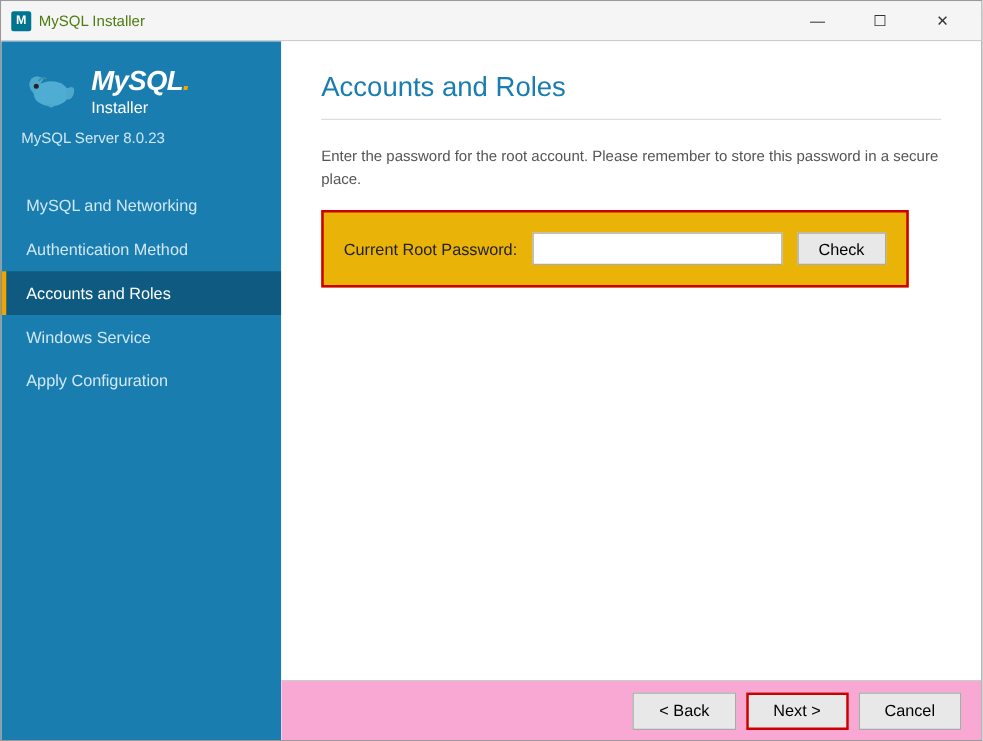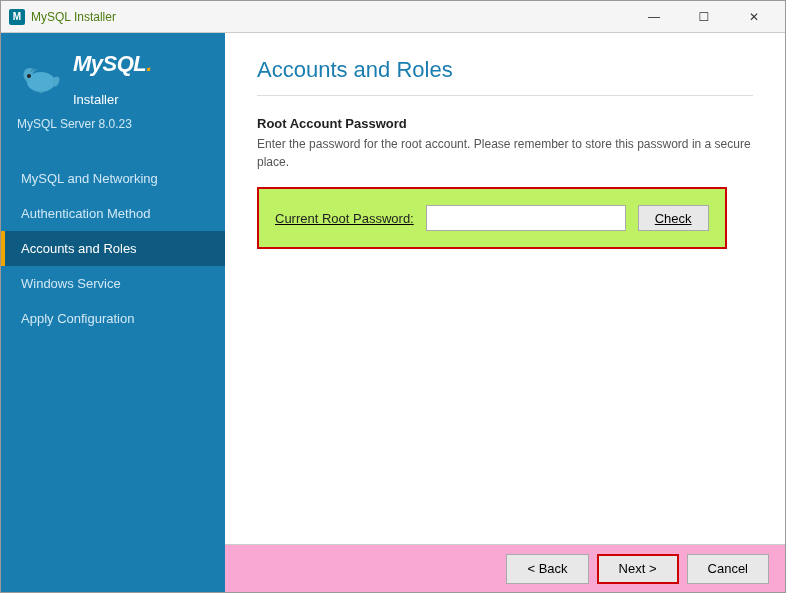--- a/index.html
+++ b/index.html
@@ -121,21 +121,21 @@
       letter-spacing: -0.5px;
     }
 
     .mysql-brand span {
       color: white;
     }
 
     .mysql-subtitle {
       color: white;
       font-size: 13px;
-      margin-top: 17px;
+      margin-top: 2px;
     }
 
     .mysql-version {
       color: #d0e8f5;
       font-size: 12px;
       margin-top: 6px;
     }
 
     .nav-items {
       margin-top: 10px;
@@ -192,22 +192,21 @@
       margin-bottom: 16px;
       line-height: 1.5;
     }
 
     .password-box {
       border: 2px solid #cc0000;
       padding: 16px;
       display: inline-flex;
       align-items: center;
       gap: 12px;
-      background: #bef264;
-      text-decoration: underline;
+      background: #eab308;
     }
 
     .password-label {
       font-size: 13px;
       color: #222;
       white-space: nowrap;
     }
 
     .password-input {
       width: 200px;
@@ -311,21 +310,20 @@
         <div class="nav-item">
           <span>Apply Configuration</span>
         </div>
       </div>
     </div>
 
     <div class="content">
       <div class="content-body">
         <h1 class="page-title">Accounts and Roles</h1>
 
-        <div class="section-title">Root Account Password</div>
         <div class="section-desc">Enter the password for the root account.  Please remember to store this password in a secure place.</div>
 
         <div class="password-box">
           <label class="password-label">Current Root Password:</label>
           <input type="password" class="password-input" placeholder="" style="">
           <button class="check-btn">Check</button>
         </div>
       </div>
 
       <div class="footer">

